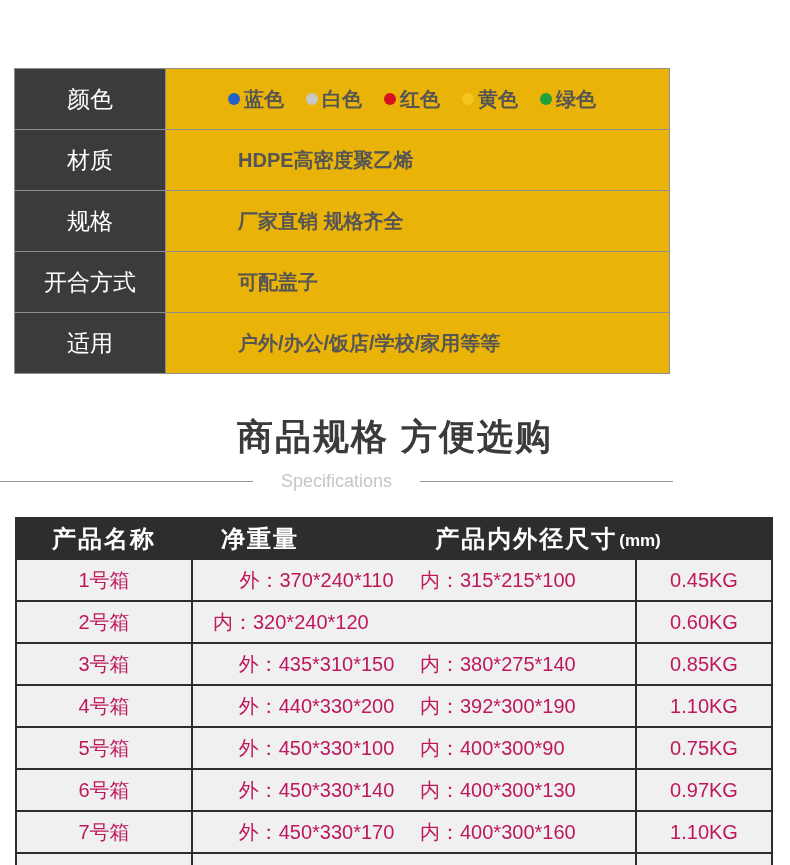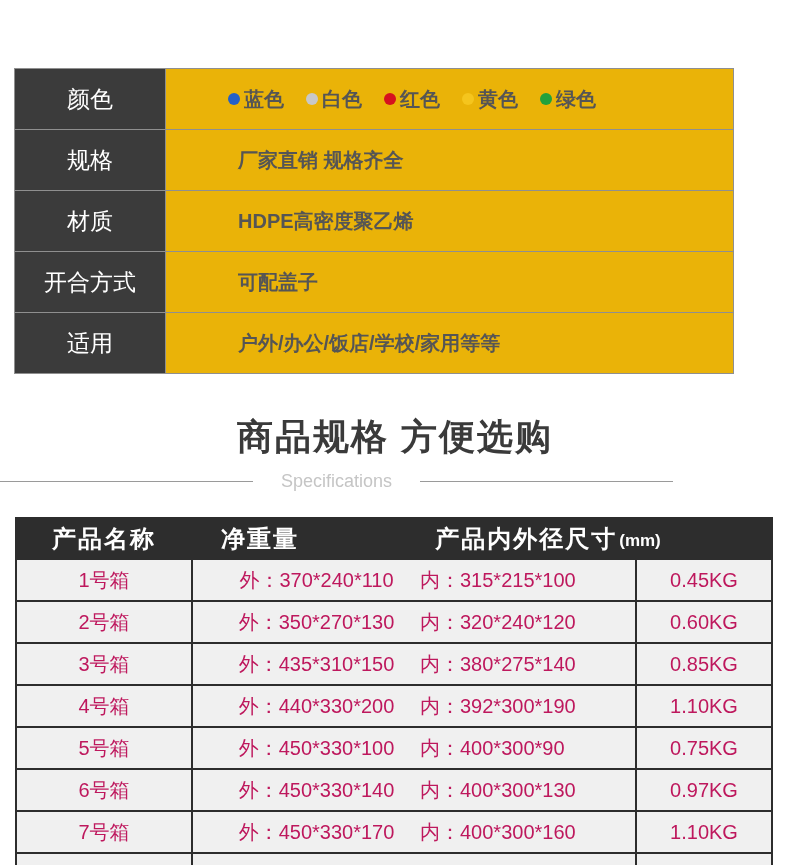--- a/index.html
+++ b/index.html
@@ -13,21 +13,21 @@
     width: 790px;
     height: 865px;
     overflow: hidden;
   }
 
   
   .spec-table {
     position: absolute;
     left: 14px;
     top: 68px;
-    width: 720px;
+    width: 656px;
     border: 1px solid #8f8f8f;
     box-sizing: border-box;
     display: flex;
     flex-direction: column;
   }
   .spec-row {
     display: flex;
     height: 60px;
     border-bottom: 1px solid #8f8f8f;
   }
@@ -200,27 +200,27 @@
         <span>黄色</span>
       </span>
       <span class="color-item">
         <span class="dot" style="background: rgb(33, 161, 60);"></span>
         <span>绿色</span>
       </span>
     </div>
   </div>
 
   <div class="spec-row">
+    <div class="spec-label">材质</div>
+    <div class="spec-value">HDPE高密度聚乙烯</div>
+  </div>
+
+  <div class="spec-row">
     <div class="spec-label">规格</div>
     <div class="spec-value">厂家直销 规格齐全</div>
-  </div>
-
-  <div class="spec-row">
-    <div class="spec-label">材质</div>
-    <div class="spec-value">HDPE高密度聚乙烯</div>
   </div>
 
   <div class="spec-row">
     <div class="spec-label">开合方式</div>
     <div class="spec-value">可配盖子</div>
   </div>
 
   <div class="spec-row">
     <div class="spec-label">适用</div>
     <div class="spec-value">户外/办公/饭店/学校/家用等等</div>
@@ -251,21 +251,20 @@
     <div class="c2">
       <span class="outer-dim">外：370*240*110</span>
       <span class="inner-dim">内：315*215*100</span>
     </div>
     <div class="c3">0.45KG</div>
   </div>
 
   <div class="size-row">
     <div class="c1">2号箱</div>
     <div class="c2">
-      <span class="outer-dim">外：350*270*130</span>
       <span class="inner-dim">内：320*240*120</span>
     </div>
     <div class="c3">0.60KG</div>
   </div>
 
   <div class="size-row">
     <div class="c1">3号箱</div>
     <div class="c2">
       <span class="outer-dim">外：435*310*150</span>
       <span class="inner-dim">内：380*275*140</span>

